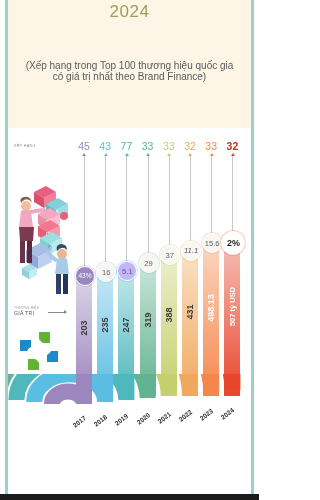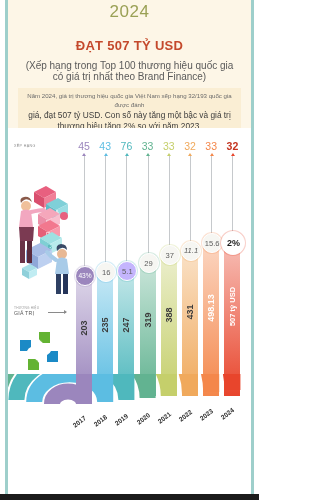--- a/index.html
+++ b/index.html
@@ -64,26 +64,21 @@
 <body>
 
 <div id="page">
 
   <div class="rail left"></div>
   <div class="rail right"></div>
   <div class="bottombar"></div>
 
   <div class="header">
     <div class="hdr-year">2024</div>
-    <div class="hdr-main">ĐẠT 507 TỶ USD</div>
     <div class="hdr-note">(Xếp hạng trong Top 100 thương hiệu quốc gia có giá trị nhất theo Brand Finance)</div>
-    <div class="hdr-body">
-      <div class="l1">Năm 2024, giá trị thương hiệu quốc gia Việt Nam xếp hạng 32/193 quốc gia được đánh</div>
-      <div class="l2">giá, đạt 507 tỷ USD. Con số này tăng một bậc và giá trị thương hiệu tăng 2% so với năm 2023.</div>
-    </div>
   </div>
 
   <div class="chart">
 
     <div class="rank-label">XẾP HẠNG</div>
 
     <div class="value-label">
       <span class="small">THƯƠNG HIỆU</span>
       <span>GIÁ TRỊ</span>
     </div>
@@ -169,21 +164,21 @@
         <div class="stem" style="left: 203.2px; top: 28px; height: 90.8499px;">
           <div class="tip" style="border-bottom: 3px solid rgb(244, 135, 75);"></div>
         </div>
         <div class="stem" style="left: 224.4px; top: 28px; height: 89.8679px;">
           <div class="tip" style="border-bottom: 3px solid rgb(232, 69, 44);"></div>
         </div>
       </div>
     <div id="ranks">
         <div class="rank-num" style="left: 65px; top: 12px; color: rgb(155, 134, 189);">45</div>
         <div class="rank-num" style="left: 86.2px; top: 12px; color: rgb(92, 189, 226);">43</div>
-        <div class="rank-num" style="left: 107.4px; top: 12px; color: rgb(79, 184, 189);">76</div>
+        <div class="rank-num" style="left: 107.4px; top: 12px; color: rgb(79, 184, 189);">77</div>
         <div class="rank-num" style="left: 128.6px; top: 12px; color: rgb(98, 179, 145);">33</div>
         <div class="rank-num" style="left: 149.8px; top: 12px; color: rgb(197, 207, 107);">33</div>
         <div class="rank-num" style="left: 171px; top: 12px; color: rgb(240, 169, 92);">32</div>
         <div class="rank-num" style="left: 192.2px; top: 12px; color: rgb(244, 135, 75);">33</div>
         <div class="rank-num" style="left: 213.4px; top: 12px; color: rgb(196, 51, 31); font-weight: bold;">32</div>
       </div>
     <div id="bars">
         <div class="bar" style="left: 68px; width: 16px; top: 145.525px; height: 122.475px; background: linear-gradient(rgba(155, 134, 189, 0.333), rgb(155, 134, 189));">
           <span class="val" style="top: 48.99px; color: rgb(60, 60, 60);">203</span>
         </div>

